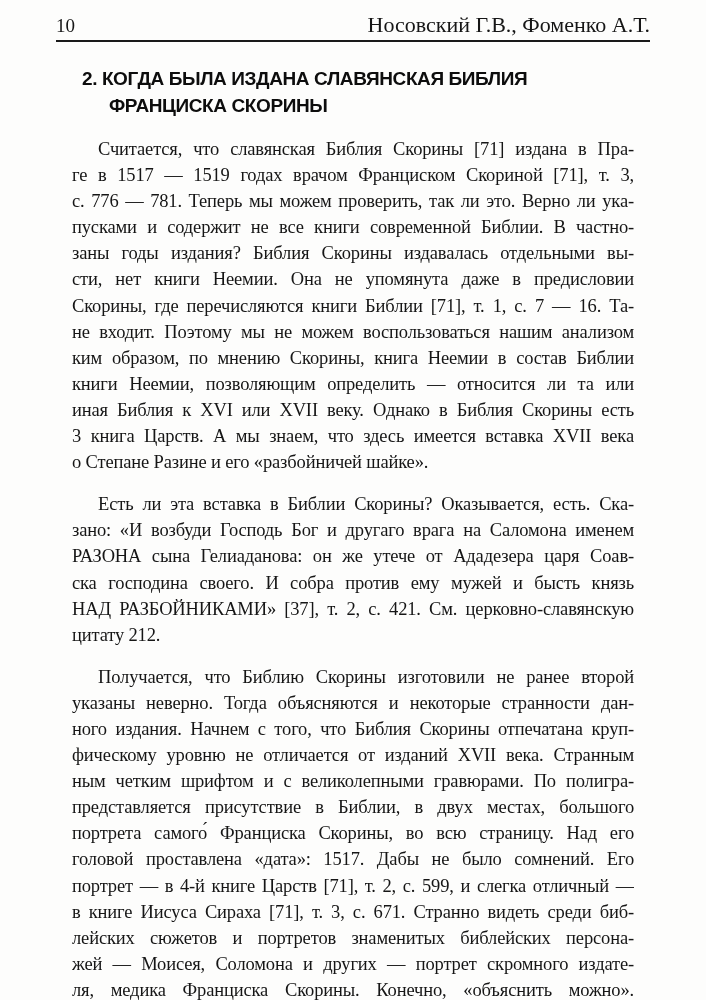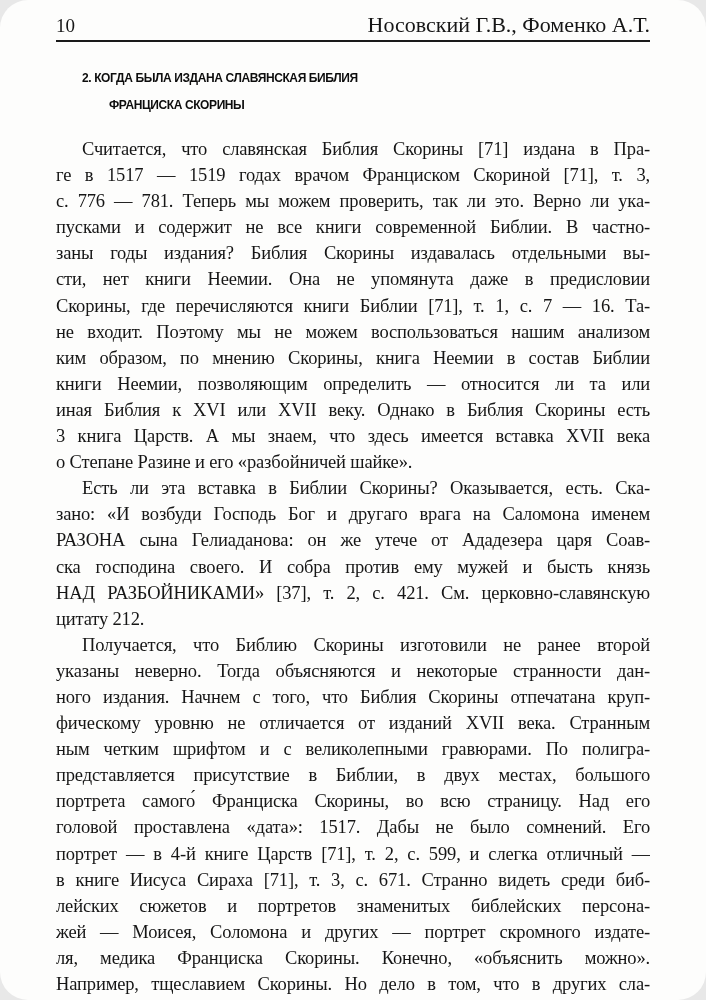--- a/index.html
+++ b/index.html
@@ -11,21 +11,20 @@
   html,body{background:#e8e8e8;}
   .page{
     width:706px;height:1000px;
     background:var(--paper);
     color:var(--text);
     font-family:"Liberation Serif", serif;
     padding:14px 56px 0 56px;
     position:relative;
     overflow:hidden;
     margin:0 auto;
-    border-radius:28px;
   }
   
   .page-header{
     display:flex;
     justify-content:space-between;
     align-items:baseline;
     font-size:19px;
     line-height:22px;
   }
   .page-number{font-size:19px;}
@@ -33,34 +32,34 @@
   .header-rule{
     border:none;
     border-top:2.5px solid var(--rule);
     margin-top:3px;
   }
   
   .section-heading{
     margin:23px 0 0 26px;
     font-family:"Liberation Sans", sans-serif;
     font-weight:700;
-    font-size:12px;
+    font-size:19px;
     line-height:27px;
     letter-spacing:-0.4px;
     color:#0d0d0d;
   }
   .heading-line2{padding-left:27px;}
   
   .body-text{
     margin-top:17px;
     font-size:18.5px;
     line-height:26.1px;
     letter-spacing:-0.15px;
   }
-  .paragraph{margin:0;}
+  .paragraph{margin:16px;}
   .line{
     height:26.1px;
     overflow:hidden;
     text-align:justify;
     text-align-last:justify;
     -moz-text-align-last:justify;
     white-space:normal;
   }
   .line.first{text-indent:26px;}
   .line.flush{

